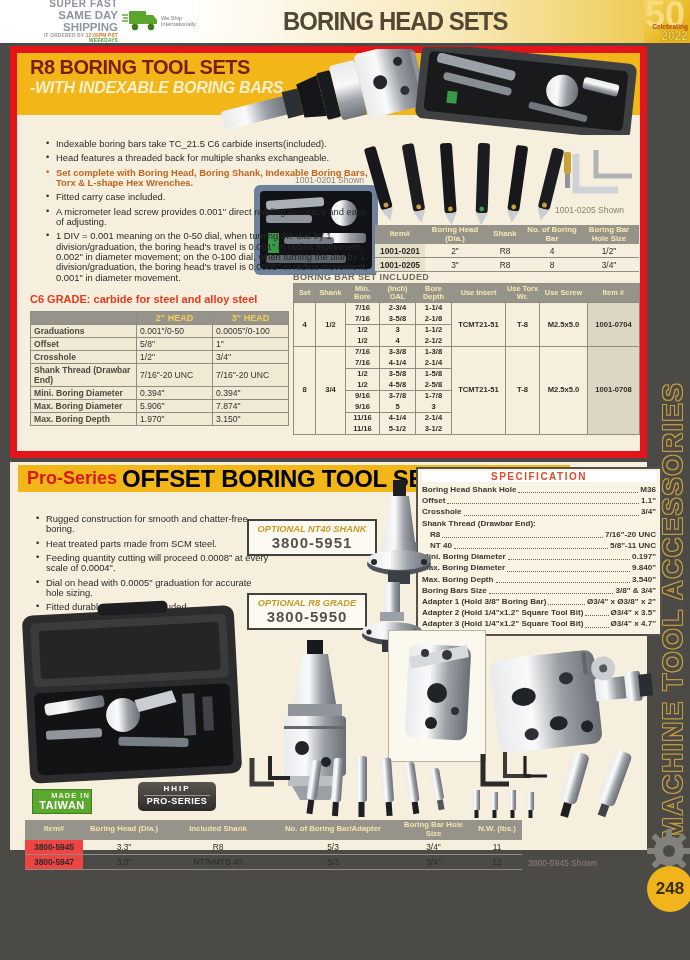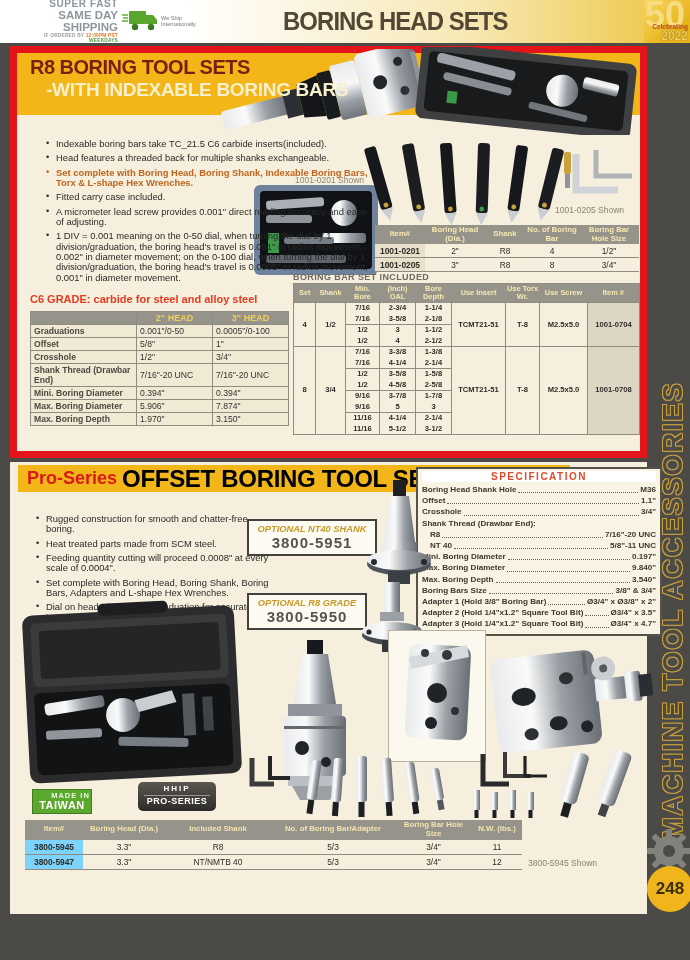--- a/index.html
+++ b/index.html
@@ -33,21 +33,21 @@
   .gear{position:absolute;right:-2px;top:828px;}
   .page-num{position:absolute;left:647px;top:866px;width:46px;height:46px;border-radius:50%;
     background:#f0b41c;display:flex;align-items:center;justify-content:center;
     font-size:17px;font-weight:bold;color:#3c2f05;}
 
   
   .panel-r8{position:absolute;left:10px;top:46px;width:637px;height:412px;background:#f6efdd;
     border:7px solid #e3151b;box-sizing:border-box;}
   .gold-band{position:absolute;top:0;left:0;width:100%;height:62px;background:#f2b619;}
   .r8-title{position:absolute;top:3px;left:13px;font-size:20px;font-weight:bold;color:#7a1d12;letter-spacing:-.5px;}
-  .r8-sub{position:absolute;top:26px;left:29px;font-size:19px;font-weight:bold;color:#f8efcd;letter-spacing:-.3px;}
+  .r8-sub{position:absolute;top:26px;left:13px;font-size:16px;font-weight:bold;color:#f8efcd;letter-spacing:-.3px;font-style:italic;}
   .blist{position:absolute;margin:16px;padding:0;list-style:none;}
   .blist li{position:relative;padding-left:10px;margin-bottom:4px;font-size:9.4px;line-height:1.1;color:#2a2a28;}
   .blist li:before{content:"•";position:absolute;left:0;top:-1px;}
   .blist li.orange{color:#bf651d;font-weight:bold;}
   .r8-bullets{top:70px;left:13px;width:326px;}
   .c6-note{position:absolute;top:240px;left:13px;font-size:11px;font-weight:bold;color:#e8391f;}
   .photo{position:absolute;}
   .cap{position:absolute;font-size:8.5px;color:#8a8376;}
 
   table{border-collapse:collapse;table-layout:fixed;}
@@ -66,21 +66,21 @@
   .bar-table{position:absolute;top:230px;left:276px;width:346px;font-size:7.6px;text-align:center;
     border:1px solid #8f8c82;background:#f6efdd;}
   .bar-table th{background:#96938b;color:#f7e9b0;font-size:7.4px;font-weight:bold;padding:1px 1px;line-height:1.1;}
   .bar-table td{border-left:1px solid #8f8c82;border-right:1px solid #8f8c82;height:10.5px;
     padding:0 1px;font-weight:bold;color:#2e2c28;line-height:1;}
   .bar-table tr.pe td{border-bottom:1px solid #8f8c82;}
   .bar-table td.sp{border:1px solid #8f8c82;}
   .bar-table td.itemc{background:#ddd6c2;}
 
   
-  .panel-pro{position:absolute;left:10px;top:462px;width:637px;height:452px;background:#f6efdd;}
+  .panel-pro{position:absolute;left:10px;top:462px;width:637px;height:388px;background:#f6efdd;}
   .pro-titlebar{position:absolute;top:3px;left:8px;width:552px;height:27px;background:#f2b619;
     display:flex;align-items:center;padding-left:9px;box-sizing:border-box;}
   .pro-brand{color:#d91a1a;font-size:18px;font-weight:bold;margin-right:5px;}
   .pro-rest{color:#000000;font-size:24px;font-weight:bold;letter-spacing:-.3px;}
   .pro-bullets{top:36px;left:10px;width:234px;}
   .opt-box{position:absolute;background:#fdfaf1;border:2px solid #44423e;text-align:center;
     padding:3px 2px;box-sizing:border-box;}
   .opt-nt40{top:57px;left:237px;width:130px;}
   .opt-r8{top:131px;left:237px;width:120px;}
   .opt-label{font-size:9.3px;font-weight:bold;font-style:italic;color:#c79a28;white-space:nowrap;}
@@ -102,21 +102,21 @@
   .bt1{font-size:7.5px;letter-spacing:1px;color:#eaf7df;padding-left:17px;}
   .bt2{font-size:11px;letter-spacing:.5px;}
   .badge-hhip{position:absolute;top:320px;left:128px;width:78px;text-align:center;color:#fff;
     background:linear-gradient(#5a5750,#2e2c29);border-radius:5px;padding:3px 0 4px;line-height:1.1;}
   .bh1{font-size:8px;font-weight:bold;letter-spacing:2px;}
   .bh2{font-size:9px;font-weight:bold;letter-spacing:.5px;border-top:1px solid #9a968e;margin:1px 6px 0;padding-top:1px;}
 
   .pro-table{position:absolute;top:358px;left:15px;width:497px;font-size:8.4px;text-align:center;}
   .pro-table th{background:#96938b;color:#f3e3ae;font-size:7.8px;font-weight:bold;padding:1px 2px;line-height:1.15;}
   .pro-table td{border-bottom:1px solid #8f8c82;padding:2px 2px;color:#2e2c28;}
-  .pro-table td.it{font-weight:bold;background:#7dd3fc;margin-top:10px;}
+  .pro-table td.it{font-weight:bold;background:#ef4444;margin-top:10px;}
 </style>
 </head>
 <body>
 
 <div class="page">
 
   <svg width="0" height="0" style="position:absolute">
     <defs>
       <linearGradient id="met" x1="0" y1="0" x2="1" y2="0">
         <stop offset="0" stop-color="#e8eaec"></stop>
@@ -461,21 +461,20 @@
   <div class="panel-pro">
     <div class="pro-titlebar">
       <span class="pro-brand">Pro-Series</span>
       <span class="pro-rest">OFFSET BORING TOOL SETS</span>
     </div>
 
     <ul class="blist pro-bullets">
       <li>Rugged construction for smooth and chatter-free boring.</li>
       <li>Heat treated parts made from SCM steel.</li>
       <li>Feeding quantity cutting will proceed 0.0008" at every scale of 0.0004".</li>
-      <li>Set complete with Boring Head, Boring Shank, Boring Bars, Adapters and L-shape Hex Wrenches.</li>
       <li>Dial on head with 0.0005" graduation for accurate hole sizing.</li>
       <li>Fitted durable carry case included.</li>
     </ul>
 
     <div class="opt-box opt-nt40">
       <div class="opt-label">OPTIONAL NT40 SHANK</div>
       <div class="opt-num">3800-5951</div>
     </div>
     <div class="opt-box opt-r8">
       <div class="opt-label">OPTIONAL R8 GRADE</div>

